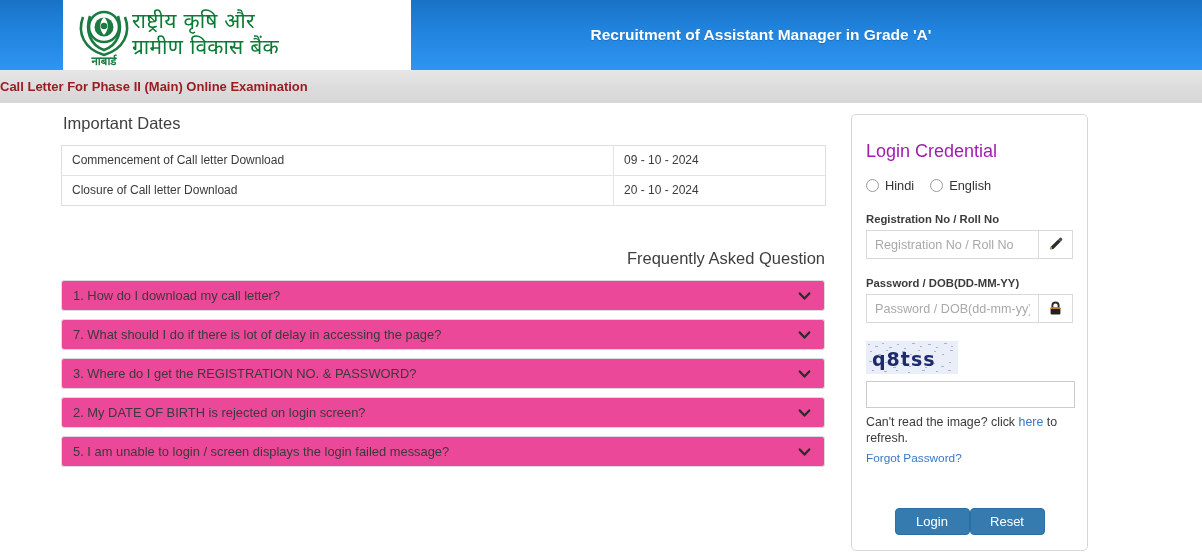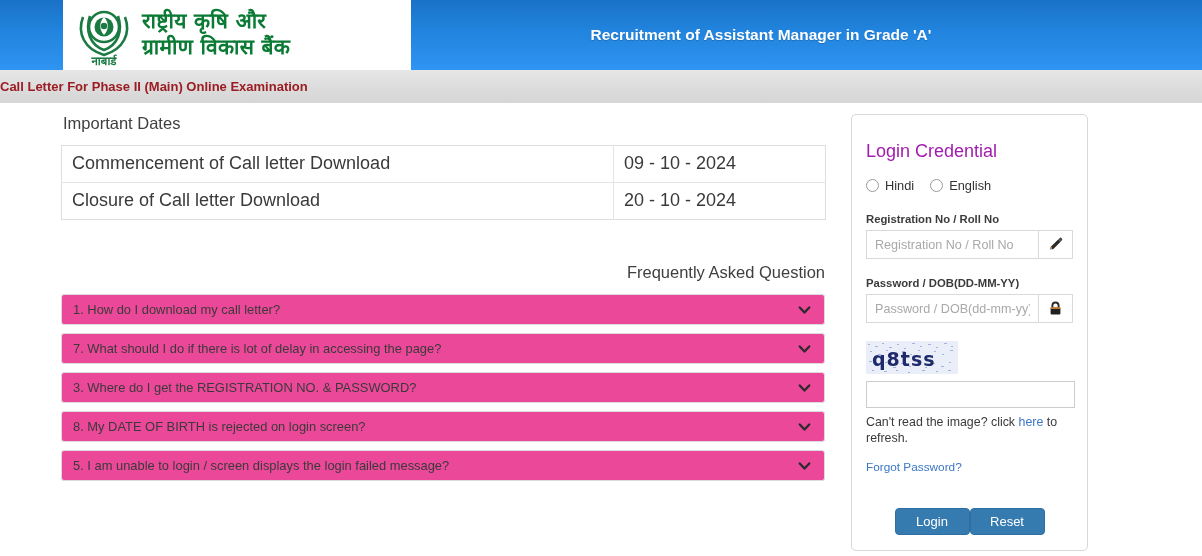--- a/index.html
+++ b/index.html
@@ -35,25 +35,24 @@
     align-items: center;
   }
   .logo-mark {
     width: 56px;
     height: 64px;
     margin-left: 13px;
     flex: none;
     display: block;
   }
   .logo-text {
-    margin-left: 10px;
     color: #0a7a34;
     font-size: 21px;
     line-height: 1.22;
-    font-weight: 700;
+    font-weight: 400;
     letter-spacing: .2px;
     white-space: pre-line;
     font-family: "DejaVu Sans", sans-serif;
   }
   .header-title {
     position: absolute;
     left: 411px;
     right: 0;
     top: 0;
     height: 70px;
@@ -110,21 +109,21 @@
   
   .dates-table {
     width: 764px;
     border-collapse: collapse;
     border: 1px solid #dedede;
     table-layout: fixed;
   }
   .dates-table td {
     border-top: 1px solid #e4e4e4;
     padding: 7px 10px 8px 10px;
-    font-size: 18px;
+    font-size: 12px;
     color: #3a3a3a;
     height: 13px;
   }
   .dates-table tr:first-child td { border-top: none; }
   .dates-table td.date-label { border-right: 1px solid #e4e4e4; }
   .dates-table col.c-label { width: 552px; }
   .dates-table col.c-value { width: 212px; }
 
   
   .faq-list { margin-top: 0; }
@@ -257,21 +256,21 @@
     line-height: 16px;
     width: 205px;
   }
   .link {
     color: #3b77c4;
     text-decoration: none;
     cursor: pointer;
   }
   .forgot {
     display: inline-block;
-    margin-top: 14px;
+    margin-top: 5px;
     font-size: 11.8px;
     color: #3b77c4;
     text-decoration: none;
     cursor: pointer;
   }
   .btn-row {
     position: absolute;
     left: 0;
     right: 0;
     bottom: 15px;
@@ -363,21 +362,21 @@
       </div>
 
       <div class="faq-item">
         <span>3. Where do I get the REGISTRATION NO. &amp; PASSWORD?</span>
         <svg class="chev" viewBox="0 0 12 12">
           <path d="M1.6 3.6 L6 8.4 L10.4 3.6" fill="none" stroke="#2b2b2b" stroke-width="2.1" stroke-linecap="round" stroke-linejoin="round"></path>
         </svg>
       </div>
 
       <div class="faq-item">
-        <span>8. My DATE OF BIRTH is rejected on login screen?</span>
+        <span>2. My DATE OF BIRTH is rejected on login screen?</span>
         <svg class="chev" viewBox="0 0 12 12">
           <path d="M1.6 3.6 L6 8.4 L10.4 3.6" fill="none" stroke="#2b2b2b" stroke-width="2.1" stroke-linecap="round" stroke-linejoin="round"></path>
         </svg>
       </div>
 
       <div class="faq-item">
         <span>5. I am unable to login / screen displays the login failed message?</span>
         <svg class="chev" viewBox="0 0 12 12">
           <path d="M1.6 3.6 L6 8.4 L10.4 3.6" fill="none" stroke="#2b2b2b" stroke-width="2.1" stroke-linecap="round" stroke-linejoin="round"></path>
         </svg>

